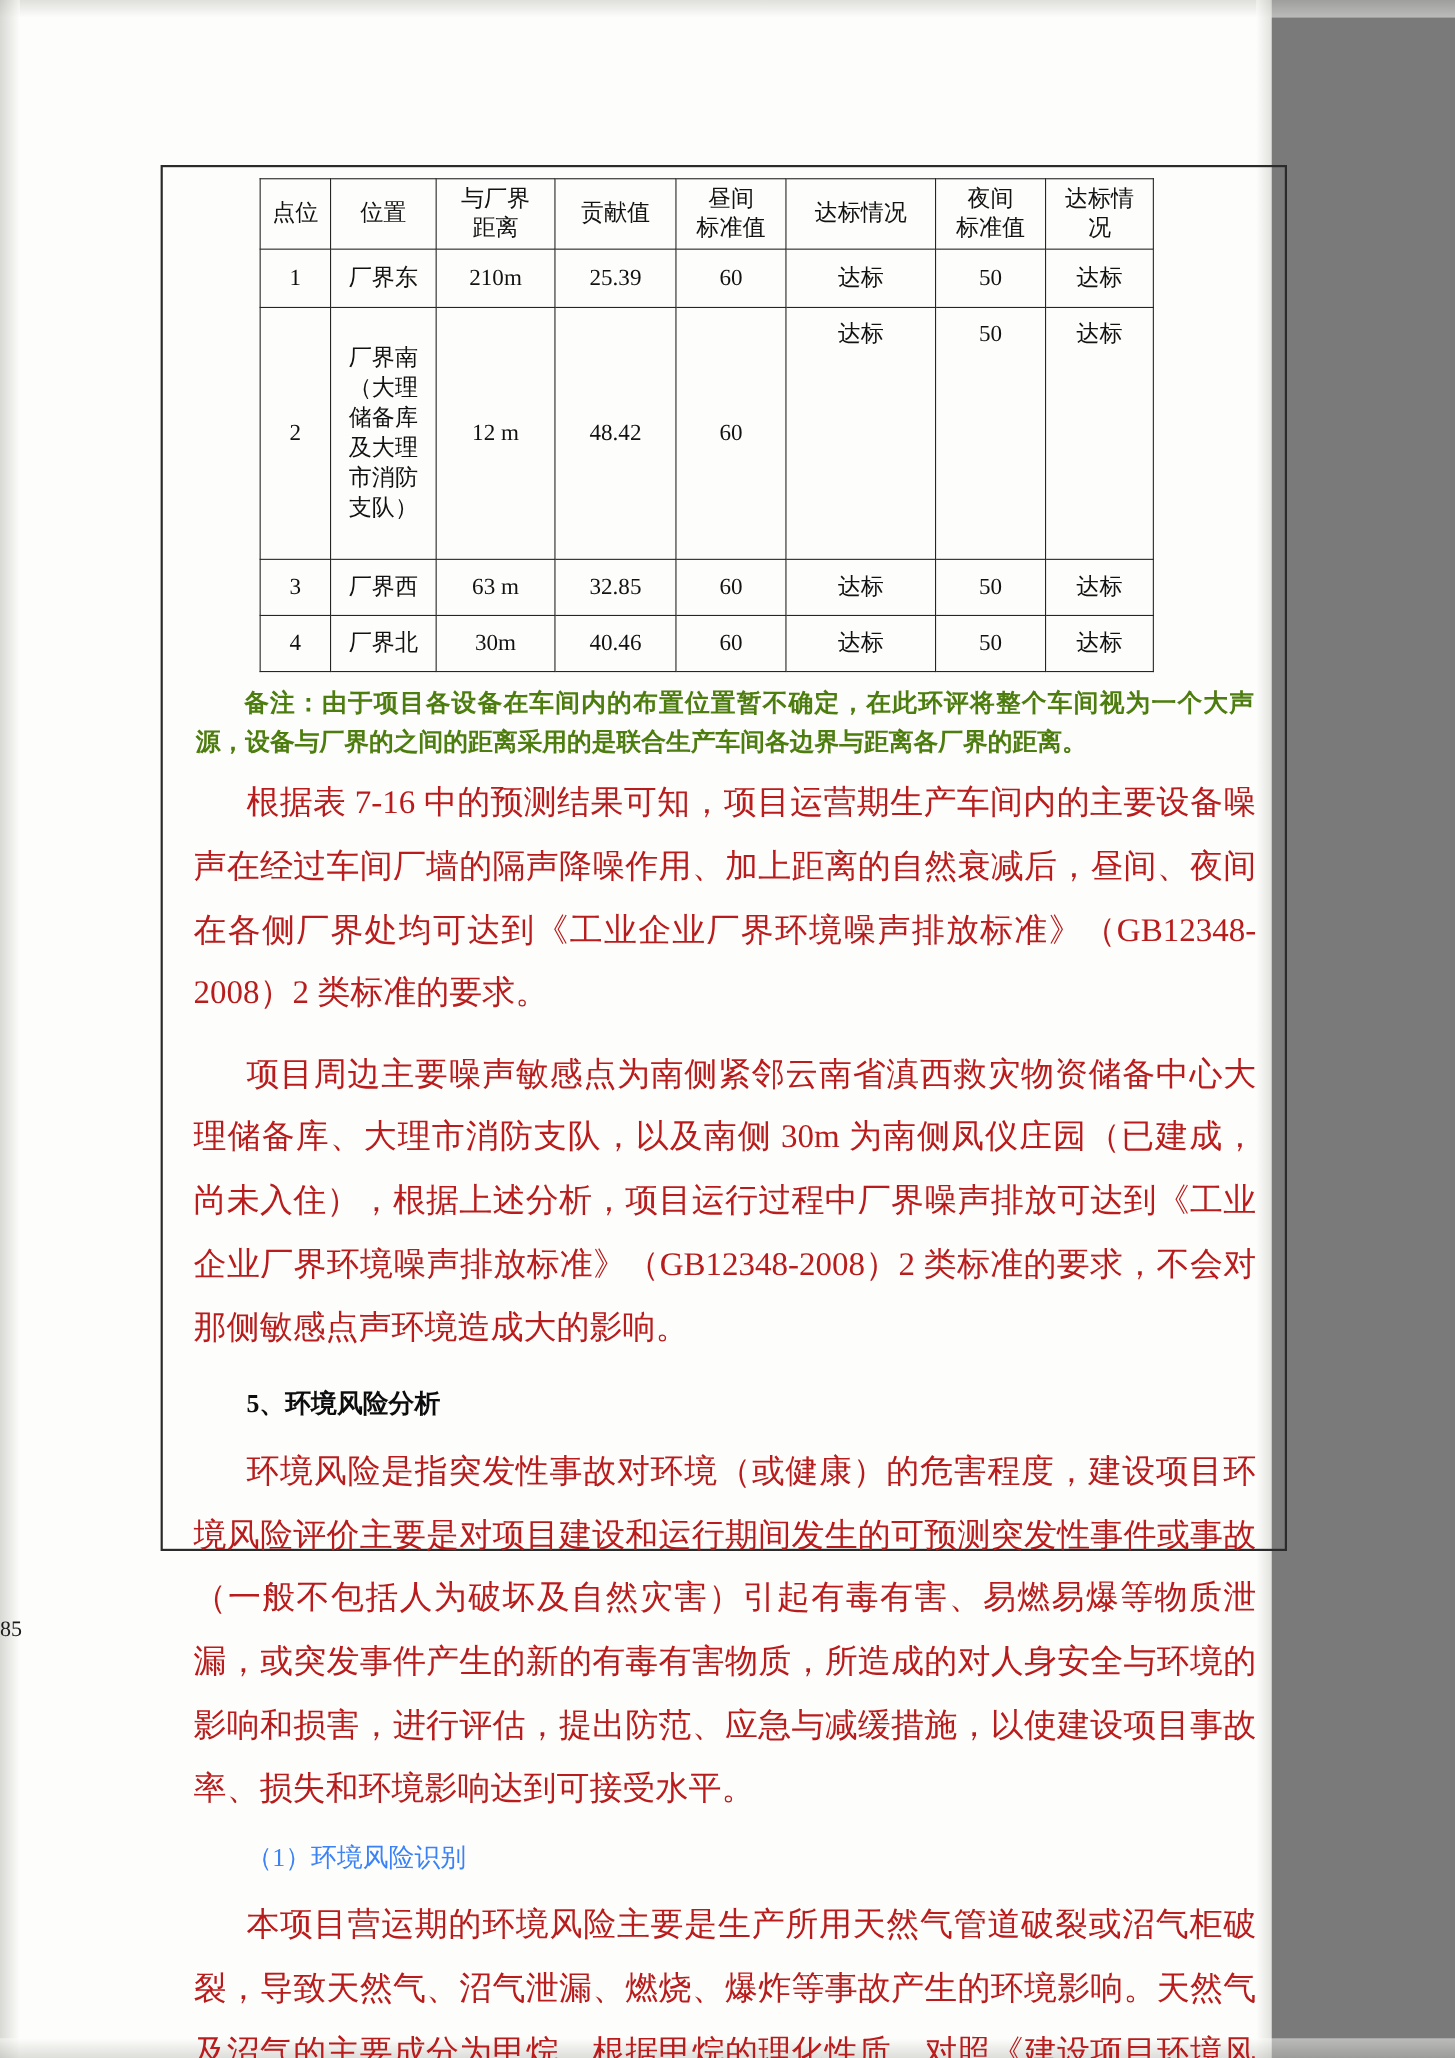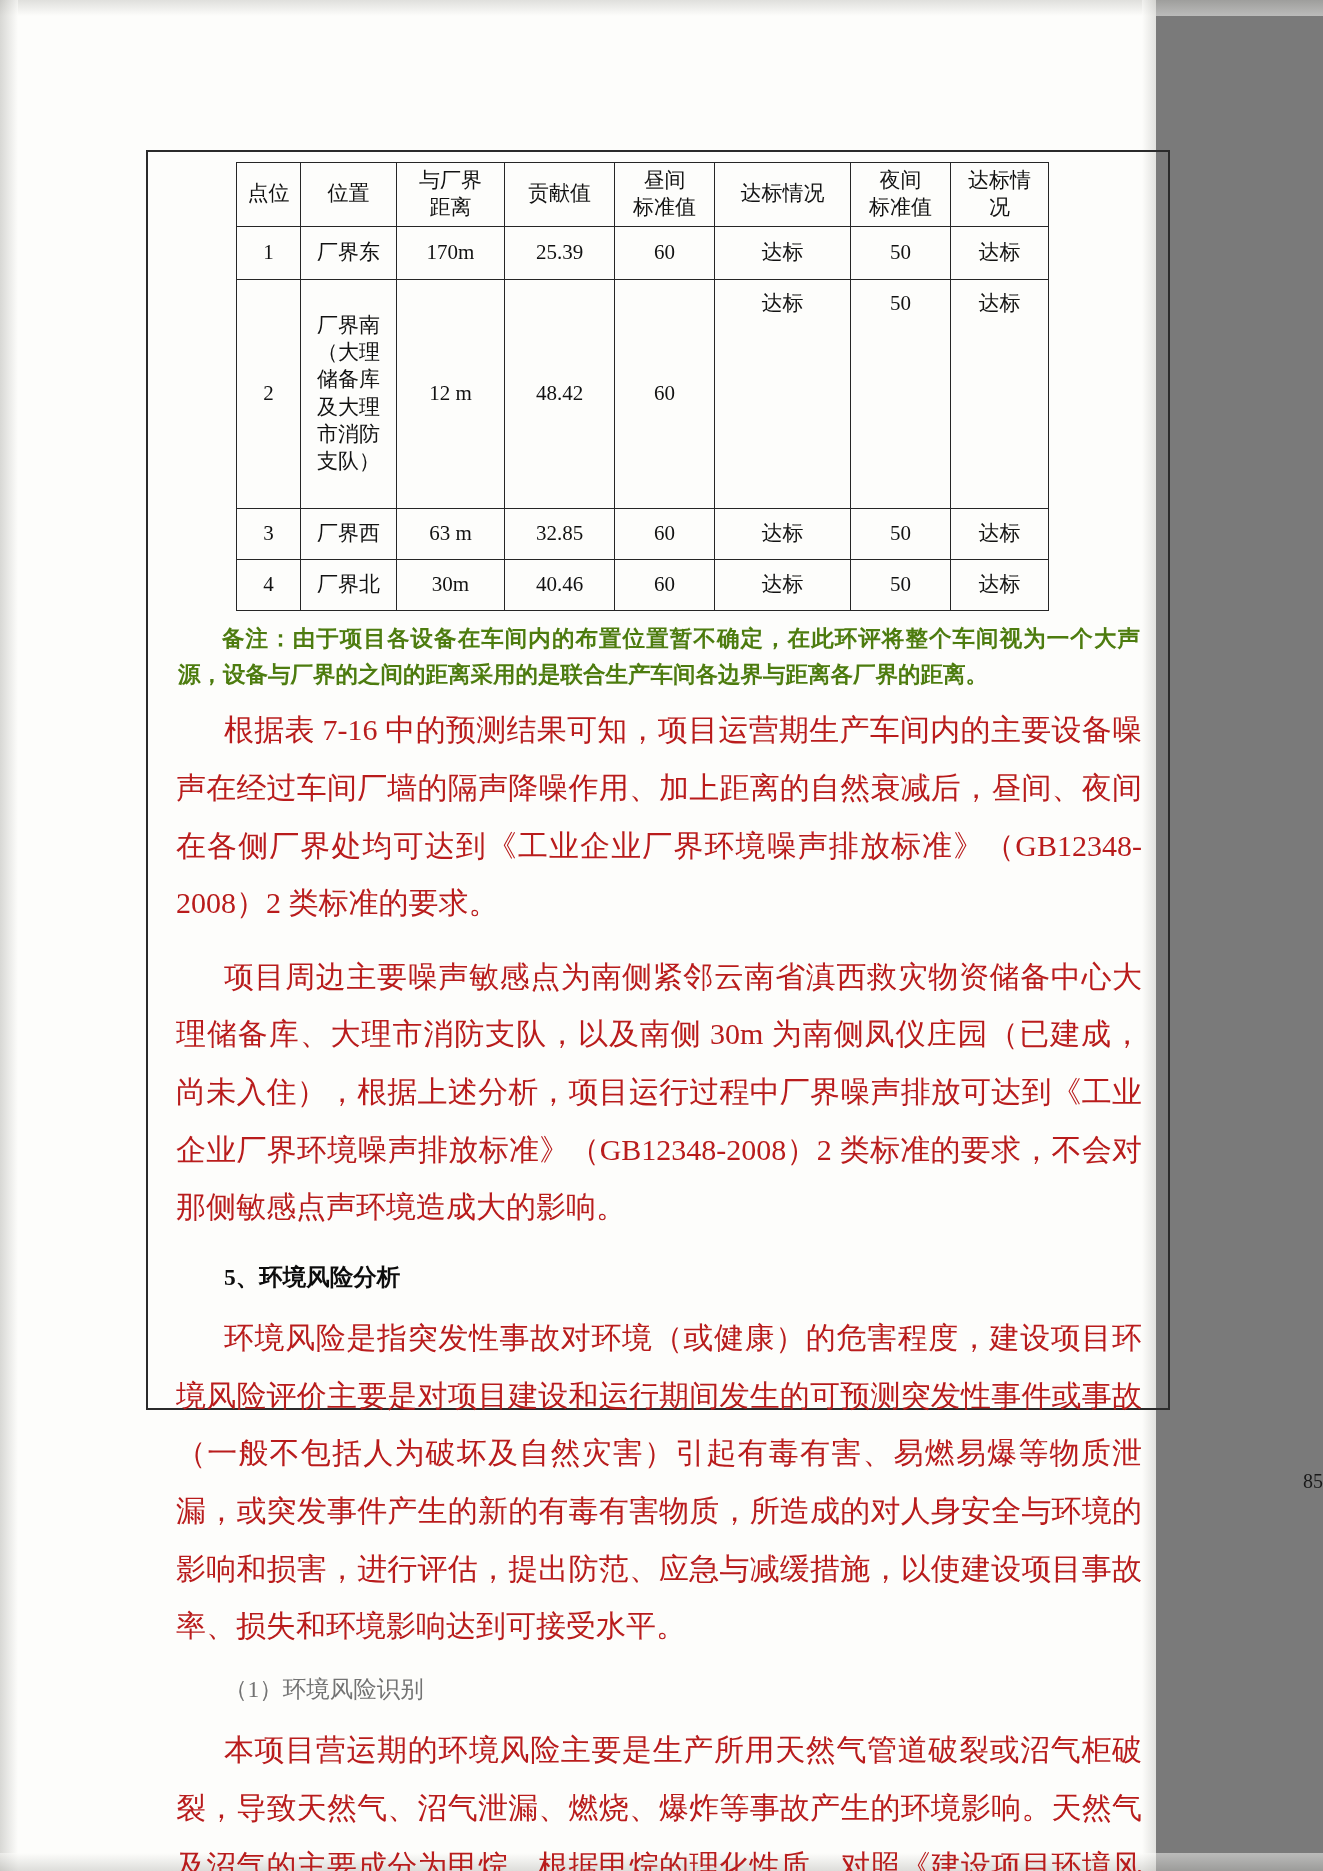--- a/index.html
+++ b/index.html
@@ -125,29 +125,29 @@
     line-height: 1.85;
     font-weight: bold;
     color: #0d0d0d;
     text-indent: 48px;
   }
   p.subheading {
     margin: 0;
     padding: 4px 38px 2px 28px;
     font-size: 23.5px;
     line-height: 1.9;
-    color: #737373;
+    color: #3b82f6;
     text-indent: 48px;
   }
   .pagenum {
     position: absolute;
     left: 0;
     top: 1470px;
     width: 1323px;
-    text-align: right;
+    text-align: left;
     font-size: 20px;
     color: #1a1a1a;
     font-family: "Liberation Serif", "DejaVu Serif", serif;
   }
 </style>
 </head>
 <body>
 
 <div class="page">
   <div class="edge-top"></div>
@@ -191,21 +191,21 @@
           <th>
             <div class="cellstack">达标情</div>
             <div class="cellstack">况</div>
           </th>
         </tr>
       </thead>
       <tbody>
         <tr class="r1">
           <td>1</td>
           <td>厂界东</td>
-          <td>170m</td>
+          <td>210m</td>
           <td>25.39</td>
           <td>60</td>
           <td>达标</td>
           <td>50</td>
           <td>达标</td>
         </tr>
         <tr class="r2">
           <td style="height:220px;">2</td>
           <td>
             <div class="cellstack">厂界南</div>

